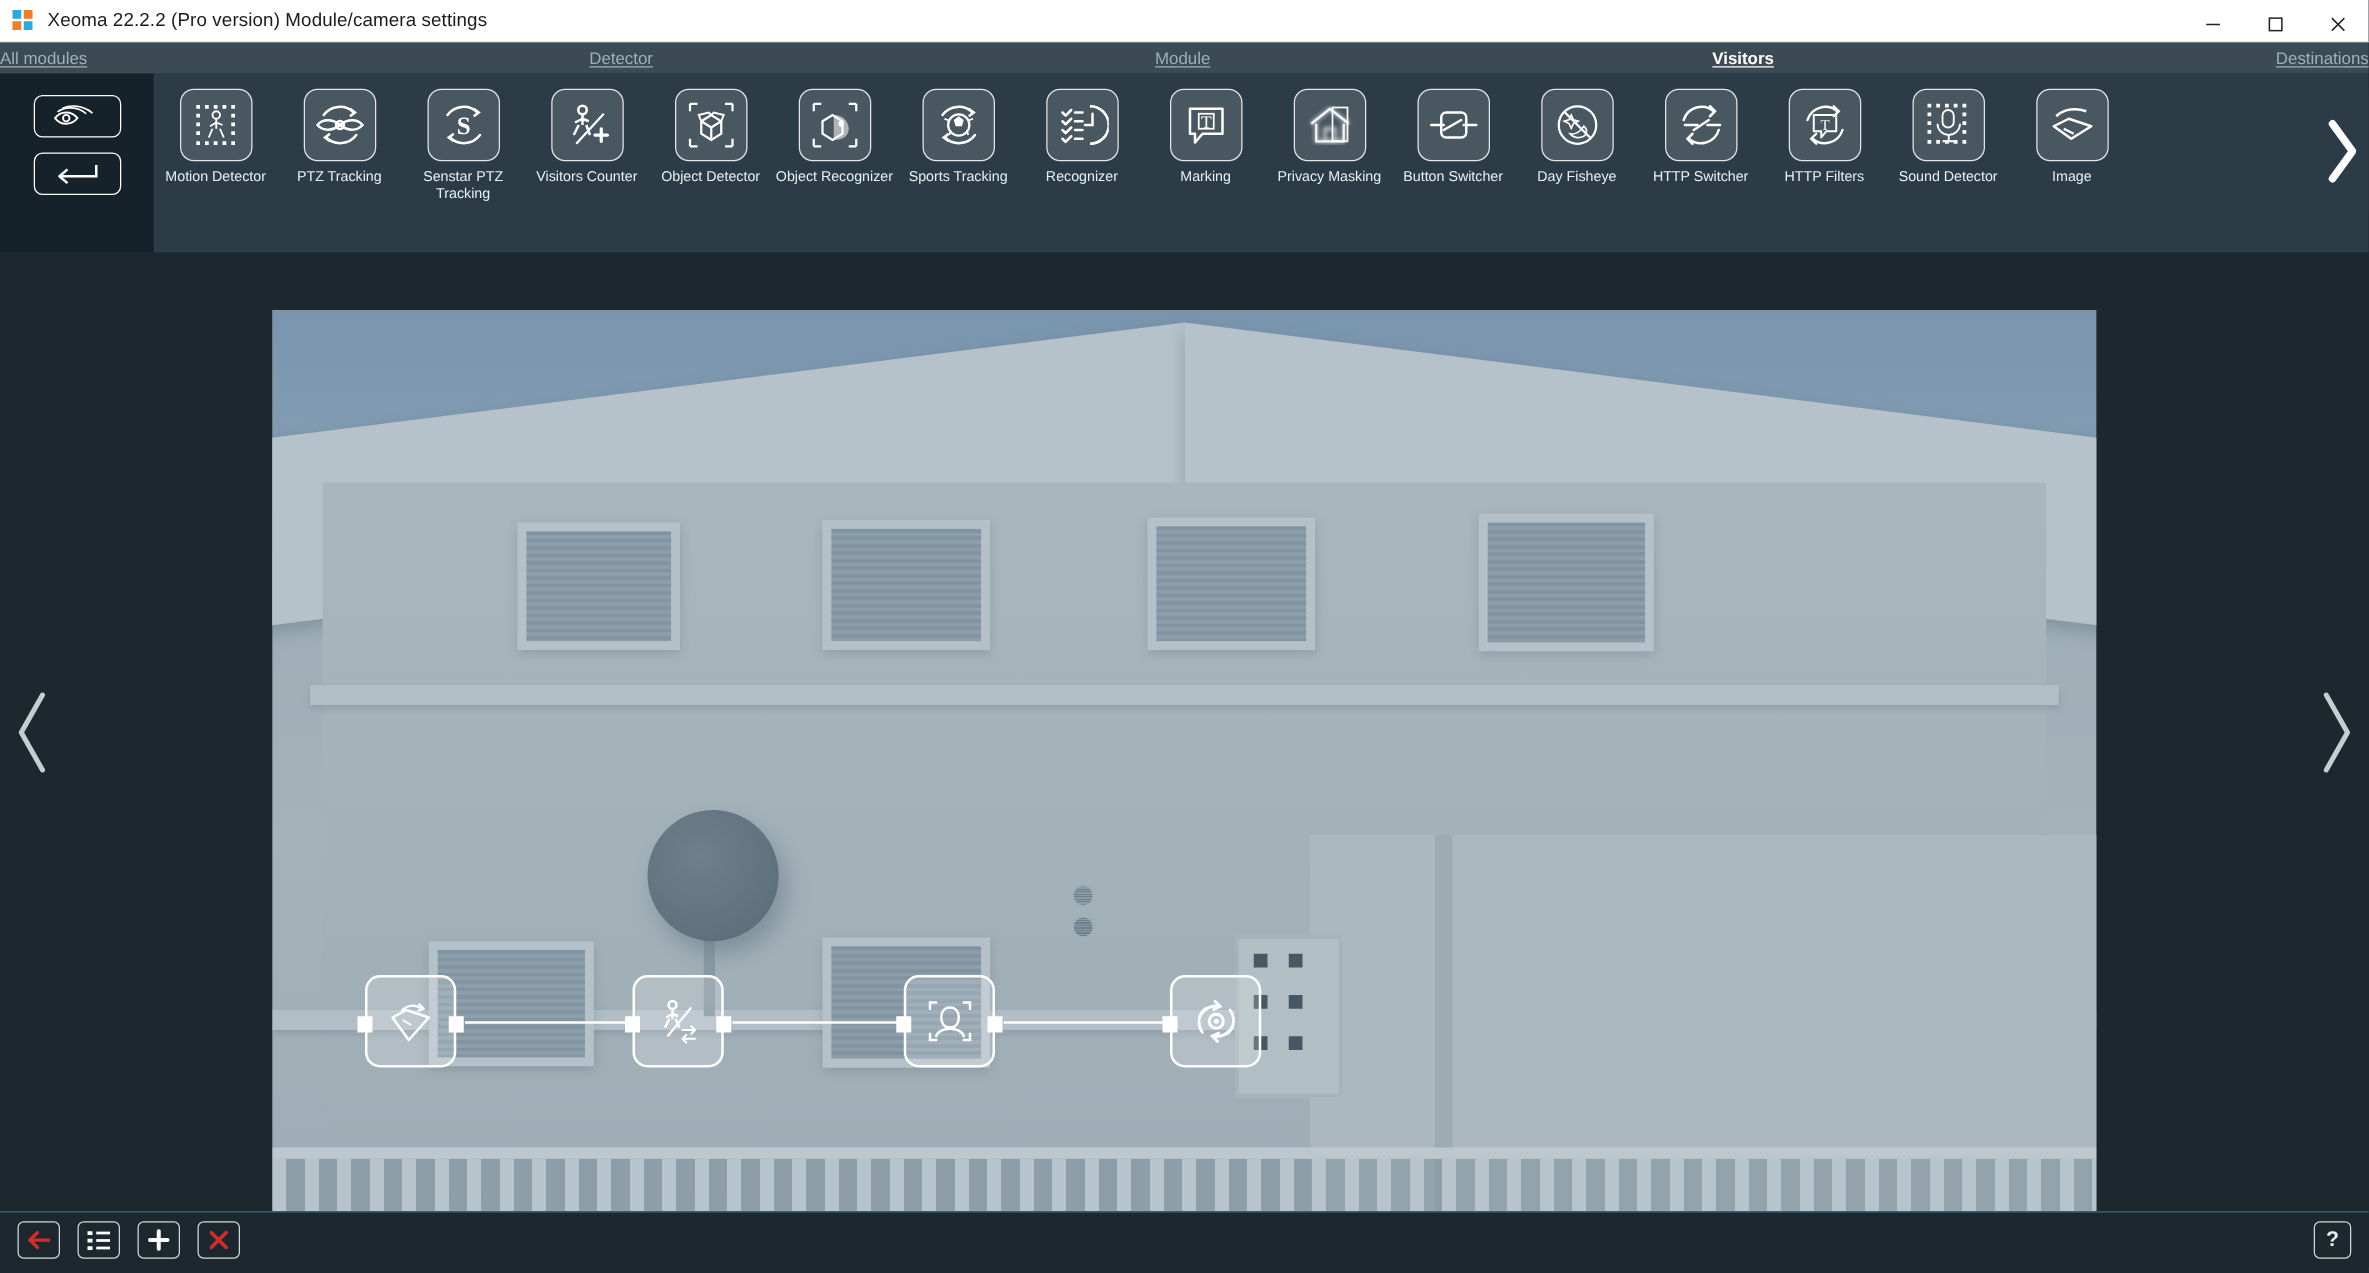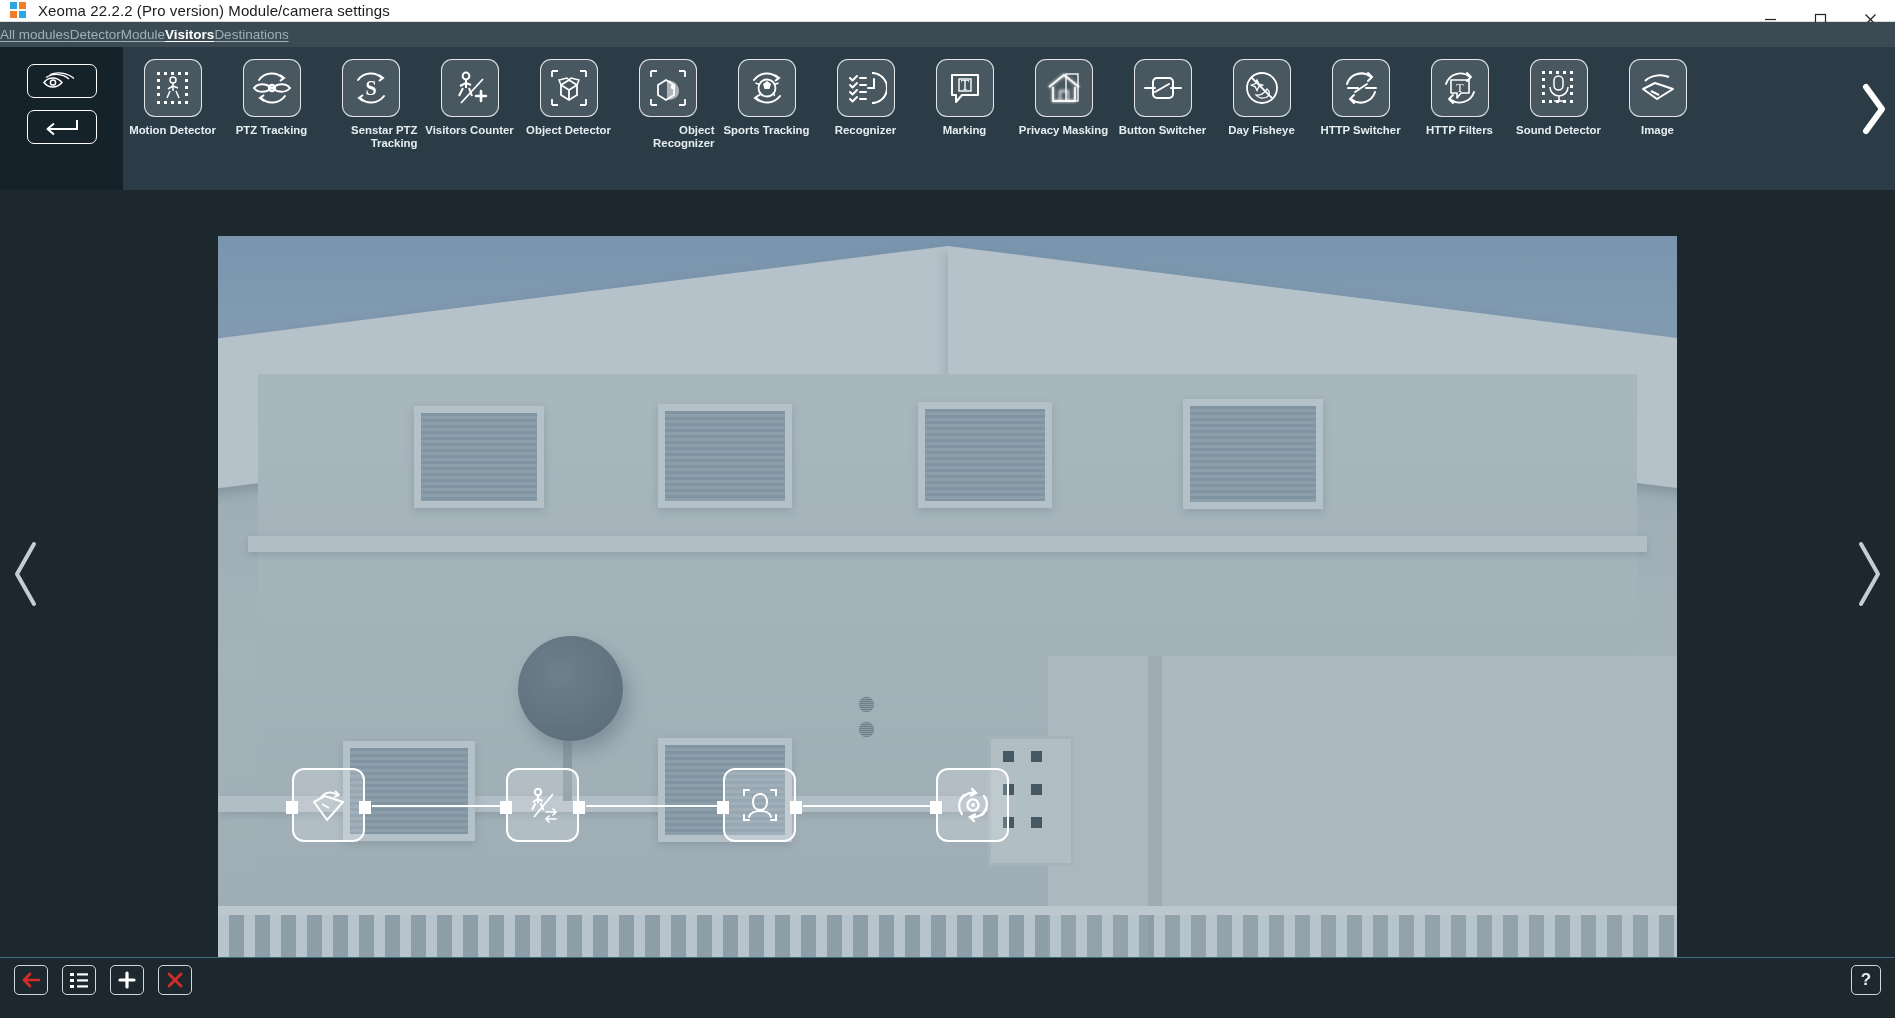--- a/index.html
+++ b/index.html
@@ -5,21 +5,21 @@
   * { box-sizing: border-box; margin: 0; padding: 0; }
   html, body {
     width: 1895px; height: 1018px;
     font-family: "Liberation Sans", sans-serif;
     background: #1d282e;
     overflow: hidden;
   }
 
   
   #titlebar {
-    height: 22px;
+    height: 34px;
     background: #ffffff;
     display: flex;
     align-items: center;
     border-bottom: 1px solid #d8dcdf;
     position: relative;
   }
   #app-logo {
     width: 18px; height: 18px;
     margin-left: 10px; margin-right: 10px;
     position: relative; flex: none;
@@ -41,21 +41,22 @@
   .win-btn {
     width: 50px; height: 38px;
     display: flex; align-items: center; justify-content: center;
     color: #222; font-size: 15px; line-height: 1;
   }
 
   
   #menustrip {
     height: 25px;
     background: #3b4a53;
-    display: flex; align-items: center; justify-content: flex-start;
+    display: flex; align-items: center; justify-content: space-between;
+    gap: 24px;
     font-size: 13.5px;
     position: relative;
   }
   .menu-item {
     color: #9fb0b9;
     text-decoration: underline;
     text-underline-offset: 2px;
     white-space: nowrap;
   }
   .menu-item.active { color: #ffffff; font-weight: bold; }
@@ -99,23 +100,22 @@
   .mod-icon {
     width: 58px; height: 58px;
     border: 1.4px solid rgba(255,255,255,.85);
     border-radius: 11px;
     background: rgba(255,255,255,.14);
     display: flex; align-items: center; justify-content: center;
   }
   .mod-label {
     margin-top: 7px;
     font-size: 11.4px; color: #e6eef2;
-    text-align: right; line-height: 12.5px;
+    text-align: center; line-height: 12.5px;
     max-width: 94px;
-    font-weight: bold;
   }
   #ribbon-next {
     position: absolute; right: 0; top: 12px;
     width: 42px; height: 100px;
     display: flex; align-items: center; justify-content: center;
     background: linear-gradient(to right, rgba(44,60,70,0) 0%, #2c3c46 45%);
   }
 
   
   #stage {

